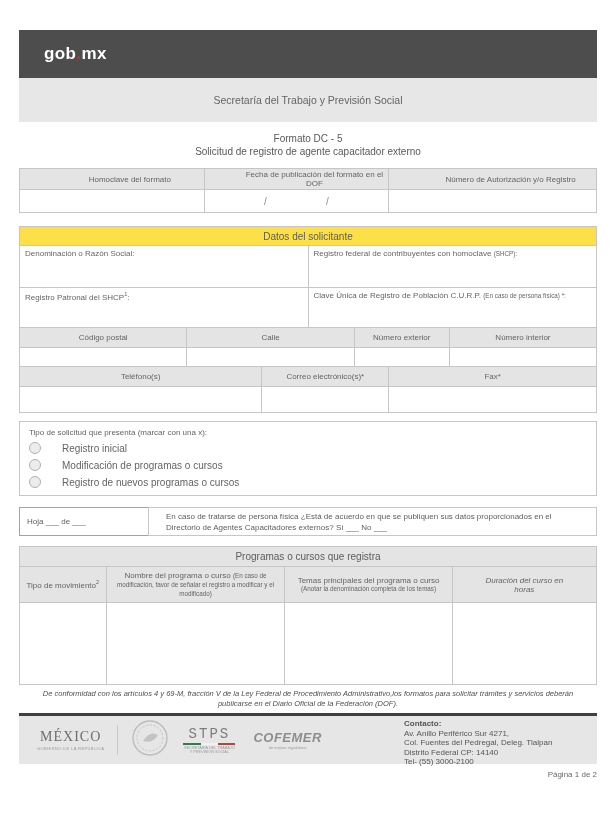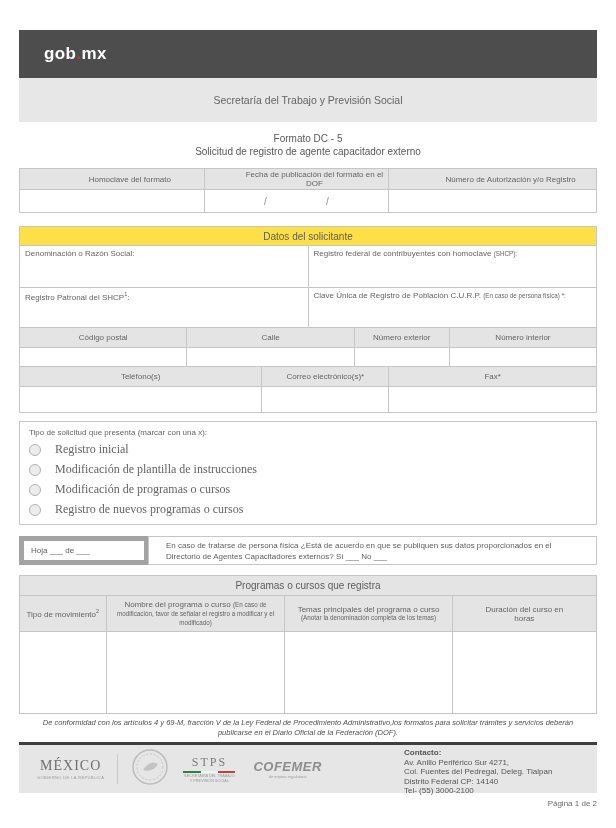--- a/index.html
+++ b/index.html
@@ -36,44 +36,44 @@
   sup { font-size: 5.5px; vertical-align: super; }
 
   .addr .hdr { height: 20px; }
   .addr .val { height: 19px; }
   .addr .val-tall { height: 26px; }
 
   .tipo-box { margin-top: 8px; border: 1px solid #c6c6c6; padding: 6px 9px 7px 9px; }
   .tipo-title { font-size: 8px; color: #646464; }
   .tipo-opt { display: flex; align-items: center; margin-top: 5px; }
   .radio { width: 12px; height: 12px; border-radius: 50%; border: 1px solid #b2b2b2; background: #ececec; flex: 0 0 auto; }
-  .tipo-opt .lbl { font-size: 12px; color: #646464; margin-left: 14px; font-family: Liberation Serif, serif; }
+  .tipo-opt .lbl { font-size: 10px; color: #646464; margin-left: 21px; }
 
   .hoja-row { margin-top: 11px; display: flex; }
-  .hoja-cell { width: 130px; border: 5px solid #a3a3a3; font-size: 8px; display: flex; align-items: center; padding-left: 7px; }
+  .hoja-cell { width: 130px; border: 1px solid #a3a3a3; font-size: 8px; display: flex; align-items: center; padding-left: 7px; }
   .hoja-q { flex: 1; border: 1px solid #c6c6c6; margin-left: -1px; font-size: 8px; line-height: 11px; padding: 3px 7px 2px 17px; }
 
   .prog { margin-top: 10px; }
   .prog .title-cell { height: 20px; background: #e4e4e4; text-align: center; font-size: 10px; color: #5d5d5d; }
   .prog .colhdr td { height: 36px; background: #e4e4e4; text-align: center; font-size: 8px; vertical-align: middle; padding: 2px; }
   .prog .note { font-size: 6.3px; line-height: 7.5px; }
   .prog .body td { height: 82px; background: #fff; }
-  .narrow { max-width: 92px; margin: 0 auto; }
+  .narrow { max-width: 92px; margin: 0 auto; font-style: italic; }
 
   .legal { margin-top: 4px; text-align: center; font-style: italic; font-size: 7.5px; color: #4f4f4f; line-height: 10px; padding: 0 8px; }
 
   .footer-rule { margin-top: 4px; height: 3px; background: #3f3f3f; }
   .footer-bar { background: #e6e6e6; height: 48px; display: flex; align-items: center; padding-left: 18px; position: relative; }
 
   .logo-mexico { text-align: center; }
   .logo-mexico .word { font-family: "Liberation Serif", serif; font-size: 14px; color: #6f6f6f; letter-spacing: 1px; }
   .logo-mexico .sub { font-size: 4px; color: #9a9a9a; letter-spacing: .4px; margin-top: 1px; }
   .logo-divider { width: 1px; height: 30px; background: #c9c9c9; margin: 0 13px; }
   .logo-stps { margin-left: 14px; text-align: center; }
-  .logo-stps .word { font-family: Liberation Serif, serif; font-size: 12px; color: #7c7c7c; letter-spacing: 2px; }
+  .logo-stps .word { font-family: Liberation Mono, monospace; font-size: 14px; color: #7c7c7c; letter-spacing: 2px; }
   .stps-flag { display: flex; width: 52px; height: 2px; margin: 1px auto; }
   .stps-flag .g { flex: 1; background: #2e7d4f; }
   .stps-flag .w { flex: 1; background: #f2f2f2; }
   .stps-flag .r { flex: 1; background: #b5453f; }
   .logo-stps .sub { font-size: 3.8px; color: #9a9a9a; line-height: 4.5px; }
   .logo-cofemer { margin-left: 18px; text-align: center; }
   .cofemer-word { font-style: italic; font-weight: bold; font-size: 13px; color: #8d8d8d; letter-spacing: .5px; }
   .cofemer-sub { font-size: 4px; color: #9a9a9a; font-style: italic; }
 
   .contact { position: absolute; left: 385px; top: 3px; font-size: 8px; color: #555; line-height: 9.6px; }
@@ -194,24 +194,20 @@
         <td class="val-tall"></td>
       </tr>
     </tbody>
       </table>
 
     <div class="tipo-box">
       <div class="tipo-title">Tipo de solicitud que presenta (marcar con una x):</div>
       <div class="tipo-opt">
         <span class="radio"></span>
         <span class="lbl">Registro inicial</span>
-      </div>
-      <div class="tipo-opt">
-        <span class="radio"></span>
-        <span class="lbl">Modificación de plantilla de instrucciones</span>
       </div>
       <div class="tipo-opt">
         <span class="radio"></span>
         <span class="lbl">Modificación de programas o cursos</span>
       </div>
       <div class="tipo-opt">
         <span class="radio"></span>
         <span class="lbl">Registro de nuevos programas o cursos</span>
       </div>
     </div>

